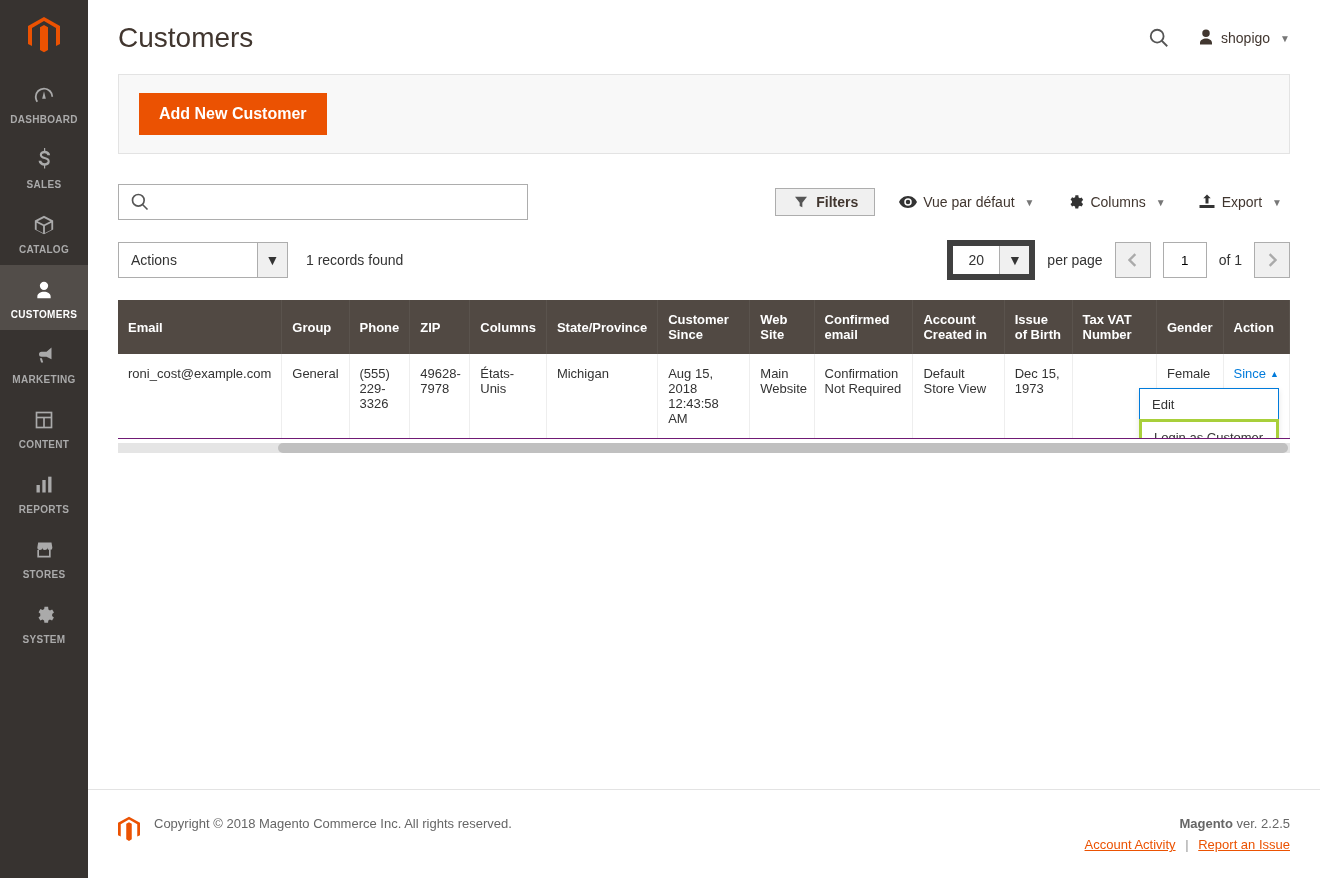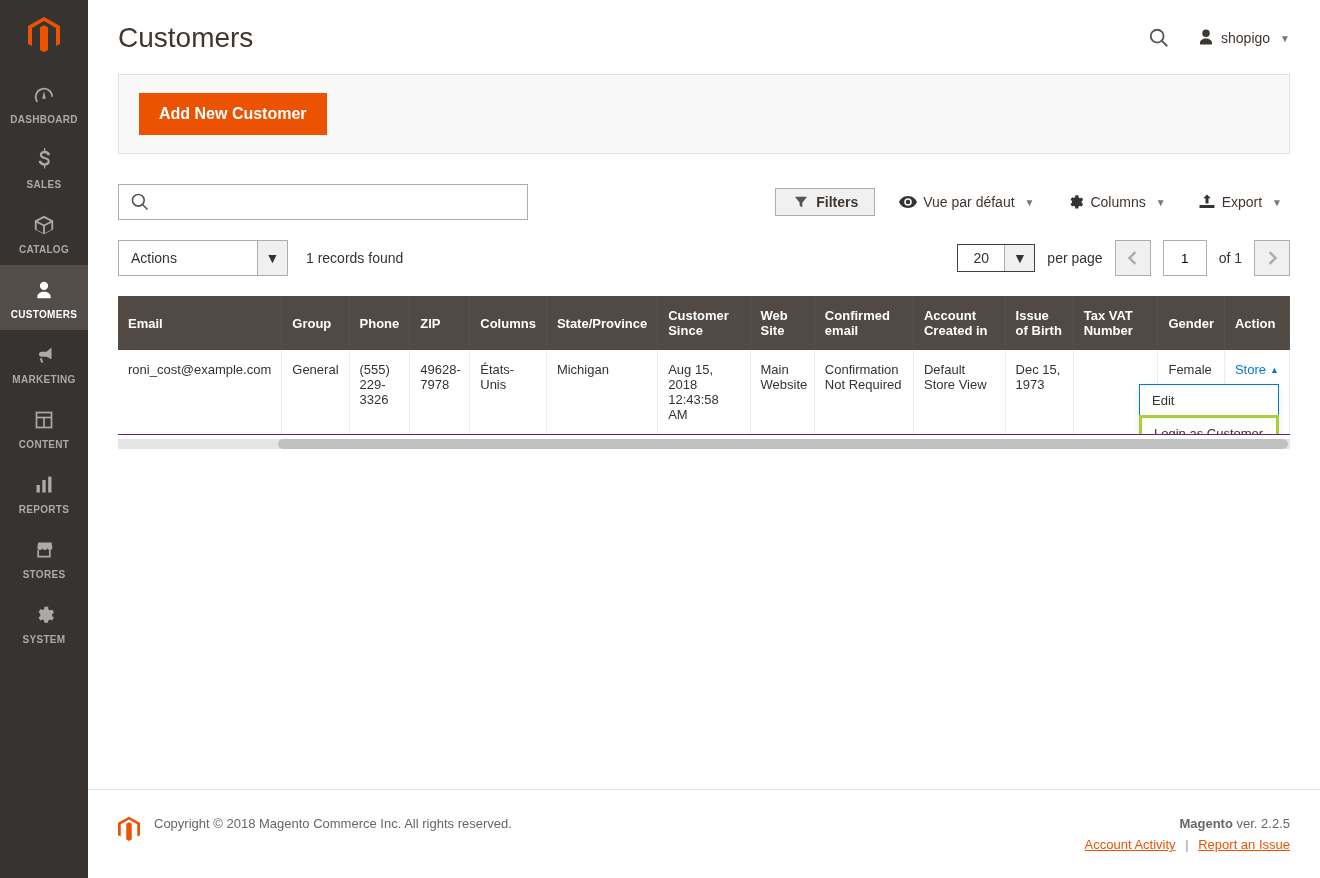--- a/index.html
+++ b/index.html
@@ -29,21 +29,21 @@
   .ctrl.filters { background: #f0f0f0; border: 1px solid #adadad; padding: 0 16px; font-weight: 600; }
   .ctrl .ico { width: 18px; height: 18px; display: inline-flex; align-items: center; justify-content: center; }
   .caret { font-size: 10px; color: #777; margin-left: 4px; }
   .row2 { display: flex; align-items: center; gap: 18px; margin-bottom: 20px; }
   .actions-dd { display: flex; border: 1px solid #adadad; height: 36px; width: 170px; }
   .actions-dd .label { flex: 1; display: flex; align-items: center; padding: 0 12px; color: #333; }
   .actions-dd .caret-btn { width: 30px; border-left: 1px solid #adadad; display: flex; align-items: center; justify-content: center; background: #f0f0f0; cursor: pointer; }
   .records-found { color: #333; text-align: right; }
   .spacer { flex: 1; }
   .pager { display: flex; align-items: center; gap: 12px; }
-  .per-page-dd { display: flex; border: 1px solid #404040; height: 28px; margin-left: 37px; }
+  .per-page-dd { display: flex; border: 6px solid #404040; height: 40px; margin-left: 37px; }
   .per-page-dd .val { width: 46px; display: flex; align-items: center; justify-content: center; }
   .per-page-dd .caret-btn { width: 30px; border-left: 1px solid #adadad; display: flex; align-items: center; justify-content: center; background: #f0f0f0; cursor: pointer; }
   .page-btn { width: 36px; height: 36px; border: 1px solid #adadad; background: #f0f0f0; display: flex; align-items: center; justify-content: center; cursor: pointer; color: #888; }
   .page-input { width: 44px; height: 36px; border: 1px solid #adadad; text-align: center; }
   
   .tbl-wrap { overflow-x: auto; border-bottom: 1px solid #701a75; }
   table.grid { border-collapse: collapse; min-width: 100%; }
   table.grid th { background: #514943; color: #fff; text-align: left; padding: 12px 10px; font-weight: 600; font-size: 13px; border-right: 1px solid #847f7a30; }
   table.grid td { padding: 12px 10px; font-size: 13px; color: #333; vertical-align: top; border-right: 1px solid #eee; }
   table.grid tr:nth-child(even) td { background: #f5f5f5; }
@@ -278,21 +278,21 @@
               <td style="max-width:70px">Aug 15, 2018 12:43:58 AM</td>
               <td style="max-width:60px">Main Website</td>
               <td style="max-width:90px">Confirmation Not Required</td>
               <td style="max-width:60px">Default Store View</td>
               <td style="max-width:45px">Dec 15, 1973</td>
               <td></td>
               <td>Female</td>
               <td>
                 <div class="dropdown">
                   <span class="select-link">
-                    <span>Store</span>
+                    <span>Since</span>
                     <span style="font-size:9px">▲</span>
                   </span>
                   <div class="dropdown-menu">
                     <div class="item">Edit</div>
                     <div class="item hl">Login as Customer</div>
                   </div>
                 </div>
               </td>
             </tr>
           </tbody>

